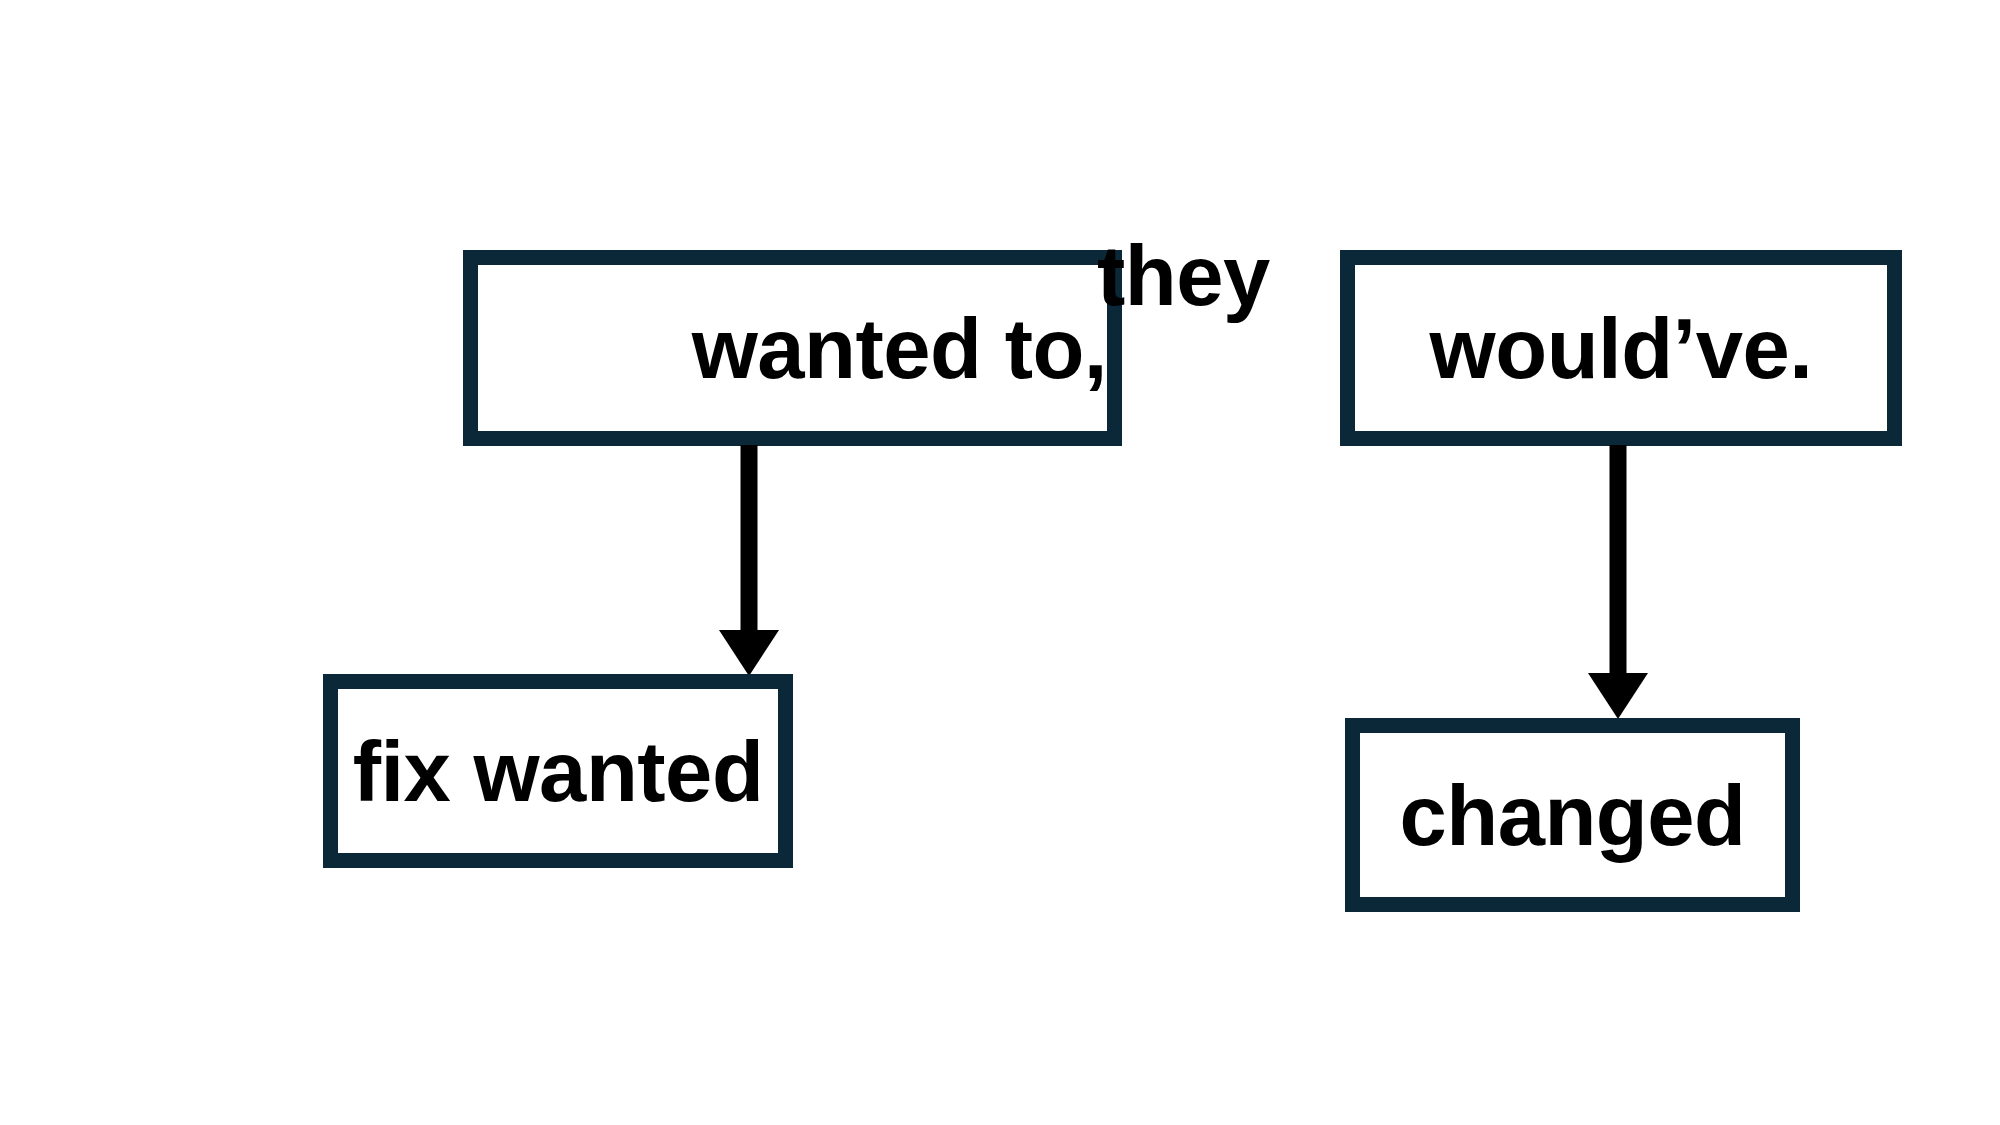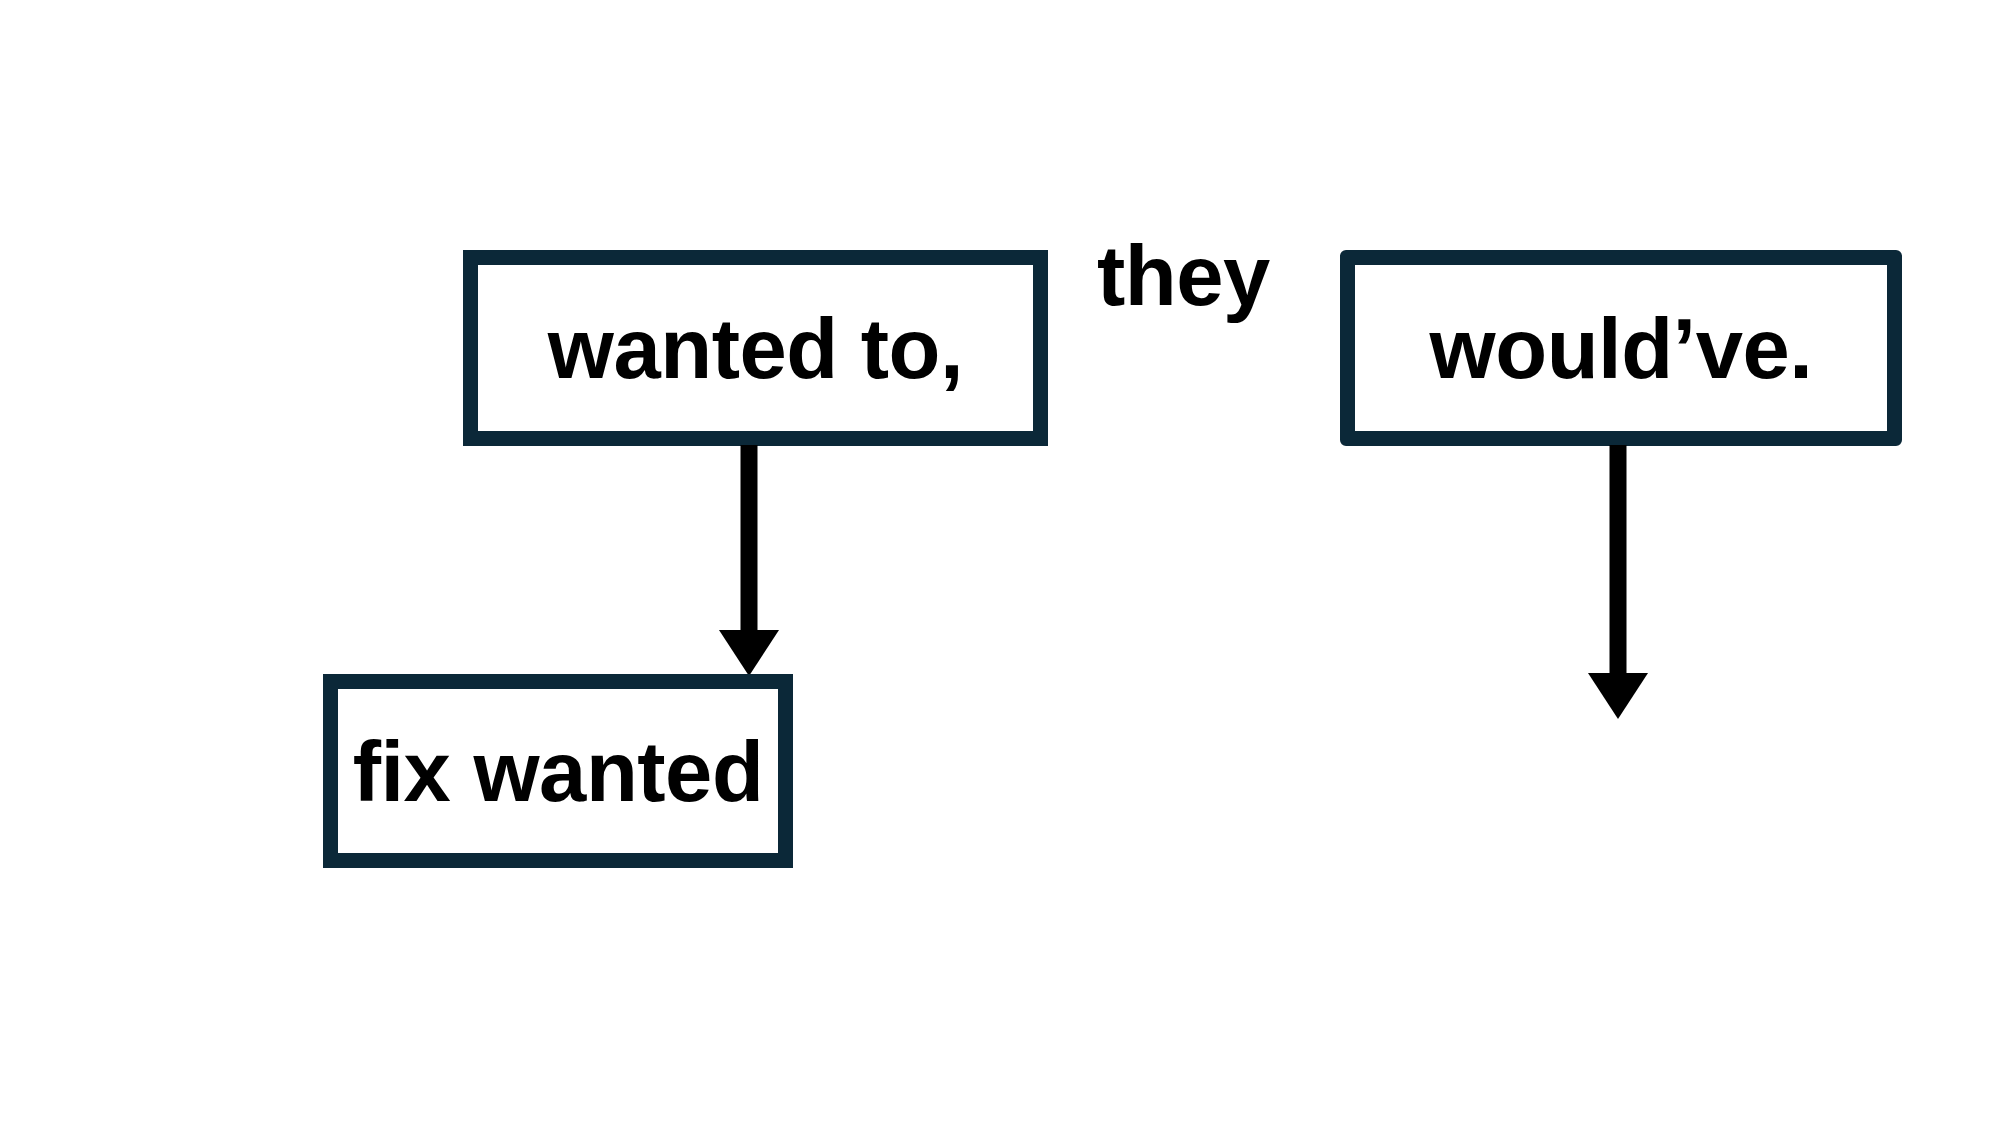--- a/index.html
+++ b/index.html
@@ -62,38 +62,41 @@
     border-right: 30px solid transparent;
     border-top: 46px solid #000000;
   }
 </style>
 </head>
 <body>
 
 <div id="canvas">
 
 
-  <div class="node-box" style="left:463px; top:250px; width:585px; height:196px;">
+  <div class="node-box" style="left:463px; top:250px; width:659px; height:196px;justify-content:flex-end;">
     <span class="node-label">wanted to,</span>
   </div>
 
   <span class="word" style="left:1097px; top:233px;">they</span>
 
-  <div class="node-box" style="left:1340px; top:250px; width:562px; height:196px;border-radius:6px;">
+  <div class="node-box" style="left:1340px; top:250px; width:562px; height:196px;">
     <span class="node-label">would’ve.</span>
   </div>
 
   <div class="arrow" style="left:719px; top:445px; width:60px; height:231px;">
     <div class="arrow-stem" style="width:17px; height:190px;"></div>
     <div class="arrow-head"></div>
   </div>
 
   <div class="arrow" style="left:1588px; top:445px; width:60px; height:274px;">
     <div class="arrow-stem" style="width:17px; height:233px;"></div>
     <div class="arrow-head"></div>
   </div>
 
   <div class="node-box" style="left:323px; top:674px; width:470px; height:194px;">
     <span class="node-label">fix wanted</span>
   </div>
 
+  <div class="node-box" style="left:1345px; top:718px; width:455px; height:194px;">
+    <span class="node-label">changed</span>
+  </div>
 
 </div>
 
 </body></html>

